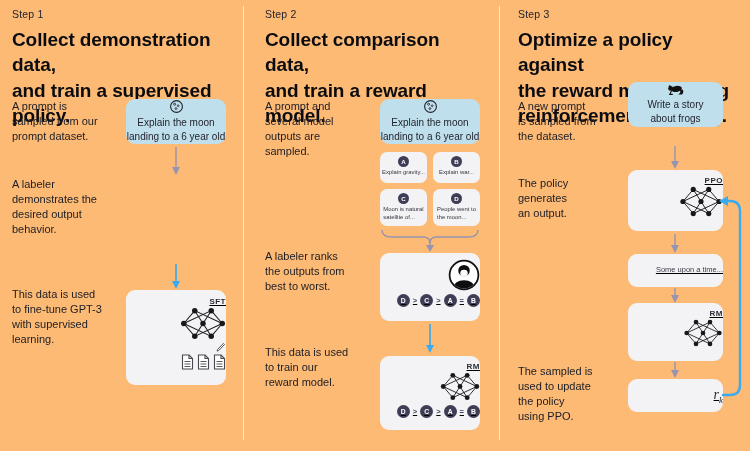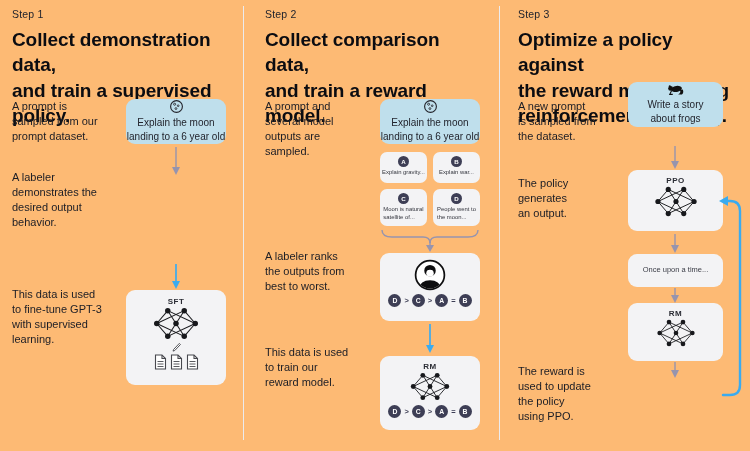--- a/index.html
+++ b/index.html
@@ -7,21 +7,21 @@
           font-family:"Liberation Sans",sans-serif;overflow:hidden;}
   .abs{position:absolute;}
   .divider{width:1px;background:#ebebee;}
   .step-label{font-size:10.5px;color:#22242d;letter-spacing:.2px;}
   .title{font-size:19px;font-weight:bold;color:#0b0c11;line-height:1.34;
          white-space:pre-line;letter-spacing:-.1px;}
   .cap{font-size:11px;color:#1b1d25;line-height:1.37;white-space:pre-line;}
   .bluebox{background:#bfdfec;border-radius:9px;display:flex;flex-direction:column;
            align-items:center;justify-content:center;gap:2px;text-align:center;}
   .graybox{background:#f3f3f5;border-radius:9px;display:flex;flex-direction:column;
-           align-items:center;text-align:center;}
+           align-items:flex-end;text-align:center;text-decoration:underline;}
   .boxtext{font-size:10px;line-height:1.38;color:#23252e;white-space:pre-line;}
   .modlabel{font-size:8px;font-weight:600;color:#2b2d35;letter-spacing:.5px;}
   .mini{position:absolute;background:#f3f3f5;border-radius:7px;display:flex;
         flex-direction:column;align-items:center;justify-content:flex-start;
         padding-top:4px;box-sizing:border-box;}
   .minichip{width:11px;height:11px;border-radius:50%;background:#3d3e55;color:#fff;
             font-size:6.2px;font-weight:700;display:flex;align-items:center;
             justify-content:center;margin-bottom:2px;}
   .minitext{font-size:5.9px;line-height:1.3;color:#34363f;white-space:pre-line;}
   .rank{display:flex;align-items:center;justify-content:center;gap:2px;}
@@ -39,21 +39,21 @@
   <div class="abs divider" style="left:243px;top:6px;height:434px"></div>
   <div class="abs divider" style="left:499px;top:6px;height:434px"></div>
 
   <div class="abs step-label" style="left:12px;top:8px">Step 1</div>
   <div class="abs title" style="left:12px;top:27px;width:225px">Collect demonstration data,
 and train a supervised policy.</div>
 
   <div class="abs cap" style="left:12px;top:99px;width:115px">A prompt is
 sampled from our
 prompt dataset.</div>
-  <div class="abs cap" style="left:12px;top:170px;width:115px">A labeler
+  <div class="abs cap" style="left:12px;top:177px;width:115px">A labeler
 demonstrates the
 desired output
 behavior.</div>
   <div class="abs cap" style="left:12px;top:287px;width:115px">This data is used
 to fine-tune GPT-3
 with supervised
 learning.</div>
 
   <div class="abs bluebox" style="left:126px;top:99px;width:100px;height:45px">
     <svg width="15" height="15" viewBox="0 0 16 16">
@@ -256,21 +256,21 @@
   <div class="abs title" style="left:518px;top:27px;width:215px">Optimize a policy against
 the reward model using
 reinforcement learning.</div>
 
   <div class="abs cap" style="left:518px;top:99px;width:115px">A new prompt
 is sampled from
 the dataset.</div>
   <div class="abs cap" style="left:518px;top:176px;width:115px">The policy
 generates
 an output.</div>
-  <div class="abs cap" style="left:518px;top:364px;width:115px">The reward is
+  <div class="abs cap" style="left:518px;top:364px;width:115px">The sampled is
 used to update
 the policy
 using PPO.</div>
 
   <div class="abs bluebox" style="left:628px;top:82px;width:95px;height:45px">
     <svg width="20" height="13" viewBox="0 0 36 24">
       <ellipse cx="19" cy="11" rx="10" ry="5.5" fill="#111" transform="rotate(-10 19 11)"></ellipse>
       <circle cx="8" cy="10" r="4.5" fill="#111"></circle>
       <circle cx="6.5" cy="6.2" r="1.9" fill="#111"></circle>
       <path d="M10 14 L6.5 21 L12 21" stroke="#111" stroke-width="2" fill="none"></path>
@@ -313,21 +313,21 @@
       </g>
     </svg>
   </div>
 
   <svg class="abs" style="left:670px;top:234px" width="10" height="20">
     <line x1="5" y1="0" x2="5" y2="12" stroke="#9694ae" stroke-width="1.4"></line>
     <polygon points="1,11 9,11 5,19" fill="#9694ae"></polygon>
   </svg>
 
   <div class="abs graybox" style="left:628px;top:254px;width:95px;height:33px;justify-content:center">
-    <div class="boxtext" style="font-size:7.5px;color:#3a3c46">Once upon a time...</div>
+    <div class="boxtext" style="font-size:7.5px;color:#3a3c46">Some upon a time...</div>
   </div>
 
   <svg class="abs" style="left:670px;top:288px" width="10" height="16">
     <line x1="5" y1="0" x2="5" y2="8" stroke="#9694ae" stroke-width="1.4"></line>
     <polygon points="1,7 9,7 5,15" fill="#9694ae"></polygon>
   </svg>
 
   <div class="abs graybox" style="left:628px;top:303px;width:95px;height:58px;padding-top:6px;box-sizing:border-box">
     <div class="modlabel">RM</div>
     <svg width="40" height="28" viewBox="0 0 100 72" style="margin-top:1px">
@@ -355,19 +355,22 @@
           <circle cx="68" cy="64" r="6"></circle>
       </g>
     </svg>
   </div>
 
   <svg class="abs" style="left:670px;top:362px" width="10" height="17">
     <line x1="5" y1="0" x2="5" y2="9" stroke="#9694ae" stroke-width="1.4"></line>
     <polygon points="1,8 9,8 5,16" fill="#9694ae"></polygon>
   </svg>
 
+  <div class="abs graybox" style="left:628px;top:379px;width:95px;height:33px;justify-content:center">
+    <div class="rk"><span>r</span><sub>k</sub></div>
+  </div>
 
   <svg class="abs" style="left:700px;top:192px" width="50" height="212">
     <path d="M23,203 L30,203 Q40,203 40,193 L40,19 Q40,9 30,9 L27,9" fill="none" stroke="#3aabf0" stroke-width="2.4" stroke-linecap="round"></path>
     <polygon points="28,4 28,14 19,9" fill="#3aabf0"></polygon>
   </svg>
 
 </div>
 
 </body></html>

